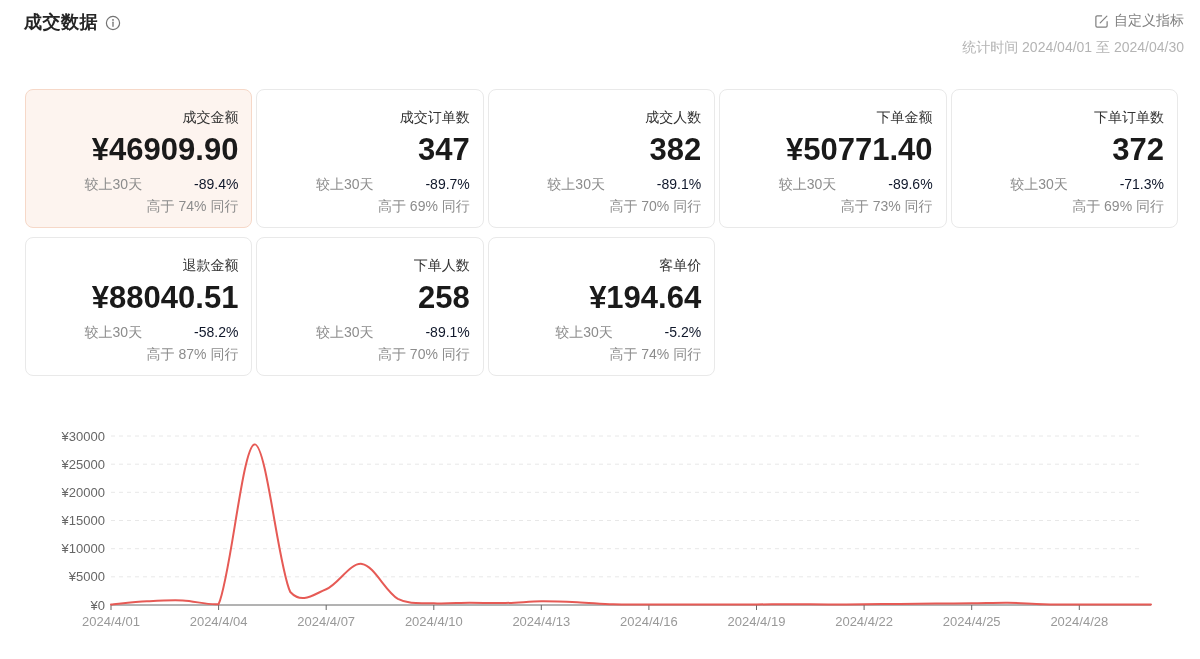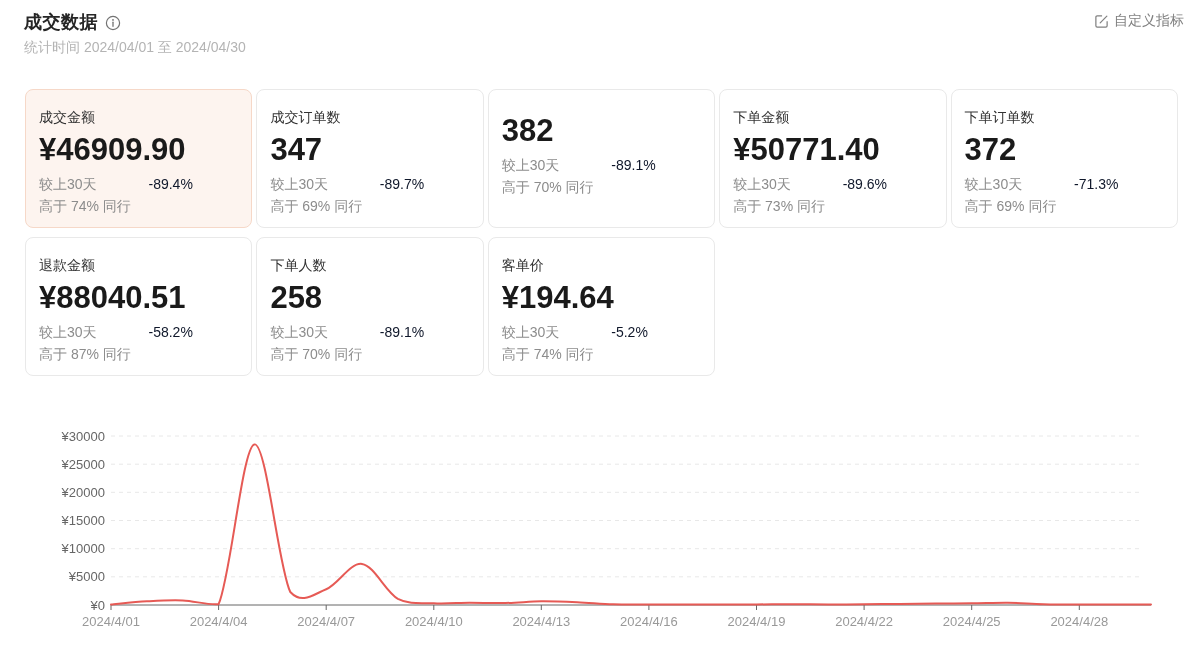--- a/index.html
+++ b/index.html
@@ -6,28 +6,28 @@
   html, body { width: 1200px; height: 659px; background: #ffffff; overflow: hidden; }
   body { font-family: "Liberation Sans", "DejaVu Sans", sans-serif; color: #262626; }
 
   .page { padding: 10px 0 0 8px; }
 
   
   .header { padding: 0 16px; position: relative; }
   .title-row { display: flex; align-items: center; gap: 7px; height: 24px; }
   .page-title { font-size: 18px; font-weight: 700; color: #262626; letter-spacing: .5px; }
   .info-icon { width: 16px; height: 16px; display: inline-flex; margin-top: 1px; cursor: pointer; }
-  .subtitle { margin-top: 5px; font-size: 14px; color: #b4b4b4; height: 20px; }
+  .subtitle { margin-top: 5px; font-size: 14px; color: #b4b4b4; height: 20px; text-align: right; }
   .customize-btn { position: absolute; top: 0; right: 16px; display: flex; align-items: center;
                    gap: 5px; font-size: 14px; color: #808080; cursor: pointer; height: 22px; }
   .customize-btn svg { display: block; }
 
   
   .cards { display: grid; grid-template-columns: repeat(5, 1fr); grid-template-rows: 139px 139px;
-           gap: 9px 4px; margin: 30px 22px 0 17px; }
+           gap: 9px 4px; margin: 30px 22px 0 17px; text-align: right; }
   .card { border: 1px solid #e9e9e9; border-radius: 8px; background: #ffffff;
           padding: 18px 13px 0 13px; cursor: pointer; overflow: hidden; }
   .card.active { background: #fdf4ef; border-color: #f6d8c8; }
   .card-label { font-size: 14px; color: #333333; line-height: 19px; }
   .card-value { margin-top: 5px; font-size: 31px; line-height: 36px; font-weight: 700; color: #1a1a1a; }
   .card-sub { font-size: 14px; line-height: 22px; color: #8c8c8c; }
   .card-sub.first { margin-top: 5px; }
   .card-sub .dark { color: #0f172a; margin-left: 48px; }
 
   
@@ -72,20 +72,21 @@
     </div>
 
     <div class="card">
       <div class="card-label">成交订单数</div>
       <div class="card-value">347</div>
       <div class="card-sub first"><span>较上30天</span> <span class="dark">-89.7%</span></div>
       <div class="card-sub">高于 69% 同行</div>
     </div>
 
     <div class="card">
+      <div class="card-label">成交人数</div>
       <div class="card-value">382</div>
       <div class="card-sub first"><span>较上30天</span> <span class="dark">-89.1%</span></div>
       <div class="card-sub">高于 70% 同行</div>
     </div>
 
     <div class="card">
       <div class="card-label">下单金额</div>
       <div class="card-value">¥50771.40</div>
       <div class="card-sub first"><span>较上30天</span> <span class="dark">-89.6%</span></div>
       <div class="card-sub">高于 73% 同行</div>

